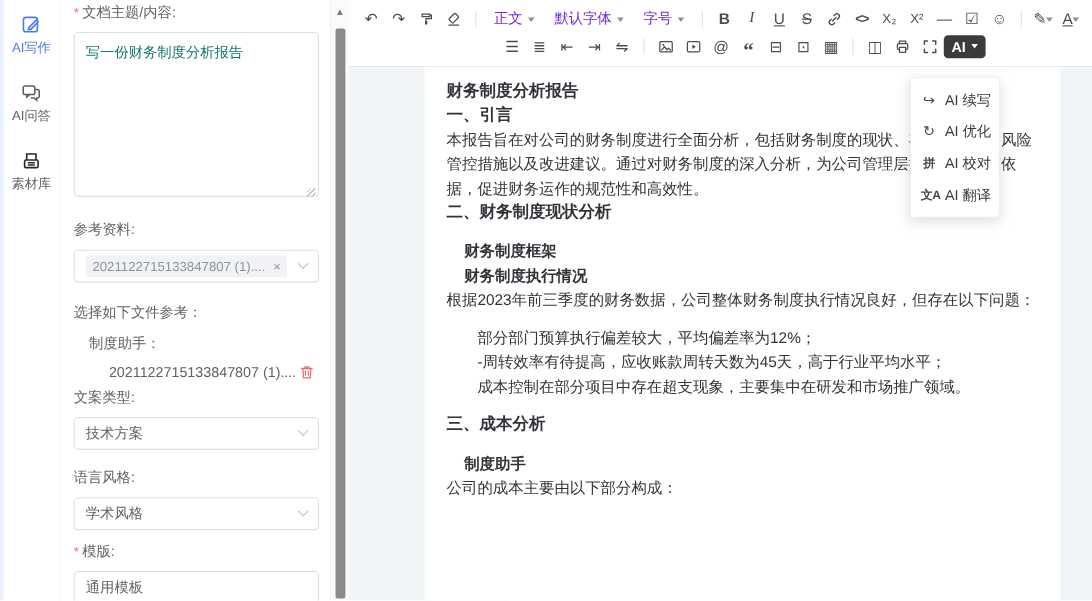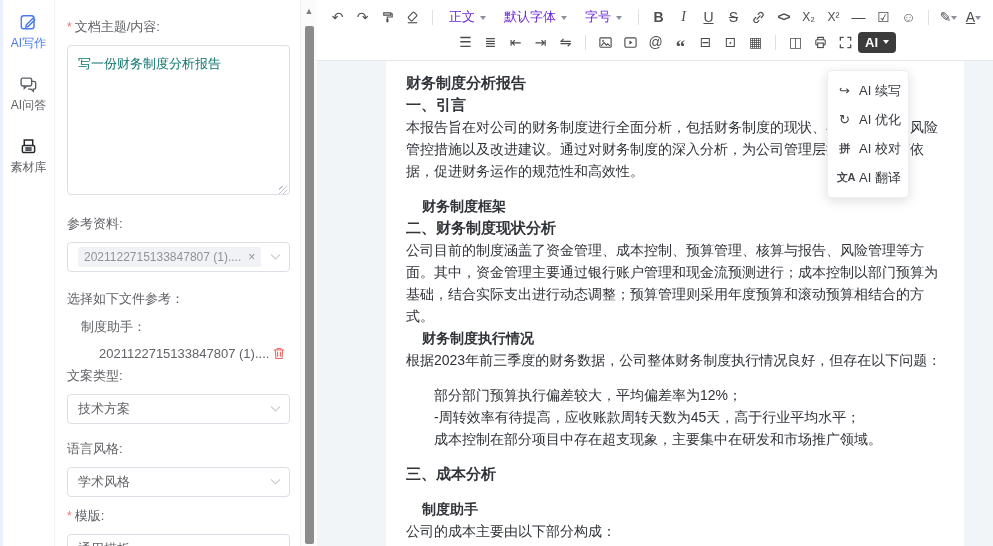--- a/index.html
+++ b/index.html
@@ -12,21 +12,21 @@
           padding-top:12px; display:flex; flex-direction:column; align-items:center; gap:22px; background:#fff; }
   .rail-item { display:flex; flex-direction:column; align-items:center; gap:3px; cursor:pointer; }
   .rail-item .ric { width:20px; height:20px; display:flex; align-items:center; justify-content:center; }
   .rail-item .rlb { font-size:12px; color:#606266; white-space:nowrap; }
   .rail-item.active .rlb { color:#4a7bf0; }
   .rail-item.active .ric { color:#4a7bf0; }
   .rail-item .ric { color:#5a5e66; }
   .rail-item.dark .ric { color:#26282c; }
 
   
-  .form-panel { width:245px; flex:0 0 245px; background:#fff; padding:16px 10px 0 12px; position:relative; }
+  .form-panel { width:245px; flex:0 0 245px; background:#fff; padding:0 10px 0 12px; position:relative; }
   .flabel { font-size:13px; color:#606266; margin:16px 0 9px; }
   .flabel:first-child { margin-top:2px; }
   .req { color:#f56c6c; margin-right:3px; font-size:12px; }
   .ta-wrap { position:relative; }
   textarea { width:100%; height:150px; border:1px solid #dcdfe6; border-radius:4px; padding:8px 10px;
              font-size:13px; color:#0f766e; font-family:inherit; resize:none; line-height:19px; outline:none; }
   .resize-h { position:absolute; right:3px; bottom:5px; width:8px; height:8px;
               background:repeating-linear-gradient(135deg, transparent 0 2px, #c0c4cc 2px 3px); }
   .selectbox { height:30px; border:1px solid #dcdfe6; border-radius:4px; display:flex; align-items:center;
                padding:0 10px; font-size:13px; color:#606266; justify-content:space-between; background:#fff; cursor:pointer; }
@@ -339,23 +339,22 @@
             <span>AI</span>
             <span class="caret"></span>
           </span>
         </div>
     </div>
     <div class="canvas">
       <div class="page" id="doc">
           <p class="b h">财务制度分析报告</p>
           <p class="b h">一、引言</p>
           <p>本报告旨在对公司的财务制度进行全面分析，包括财务制度的现状、存在的问题、风险管控措施以及改进建议。通过对财务制度的深入分析，为公司管理层提供科学决策依据，促进财务运作的规范性和高效性。</p>
+          <p class="b h">二、财务制度现状分析</p>
           <p class="b ind1 sp">财务制度框架</p>
-          <p class="b h">二、财务制度现状分析</p>
-          <p>公司目前的制度涵盖了资金管理、成本控制、预算管理、核算与报告、风险管理等方面。其中，资金管理主要通过银行账户管理和现金流预测进行；成本控制以部门预算为基础，结合实际支出进行动态调整；预算管理则采用年度预算和滚动预算相结合的方式。</p>
           <p class="b ind1">财务制度执行情况</p>
           <p>根据2023年前三季度的财务数据，公司整体财务制度执行情况良好，但存在以下问题：</p>
           <p class="ind2 sp">部分部门预算执行偏差较大，平均偏差率为12%；</p>
           <p class="ind2">-周转效率有待提高，应收账款周转天数为45天，高于行业平均水平；</p>
           <p class="ind2">成本控制在部分项目中存在超支现象，主要集中在研发和市场推广领域。</p>
           <p class="b h sp">三、成本分析</p>
           <p class="b ind1 sp">制度助手</p>
           <p>公司的成本主要由以下部分构成：</p>
         </div>
       <div class="ai-popup" id="ai-popup">

